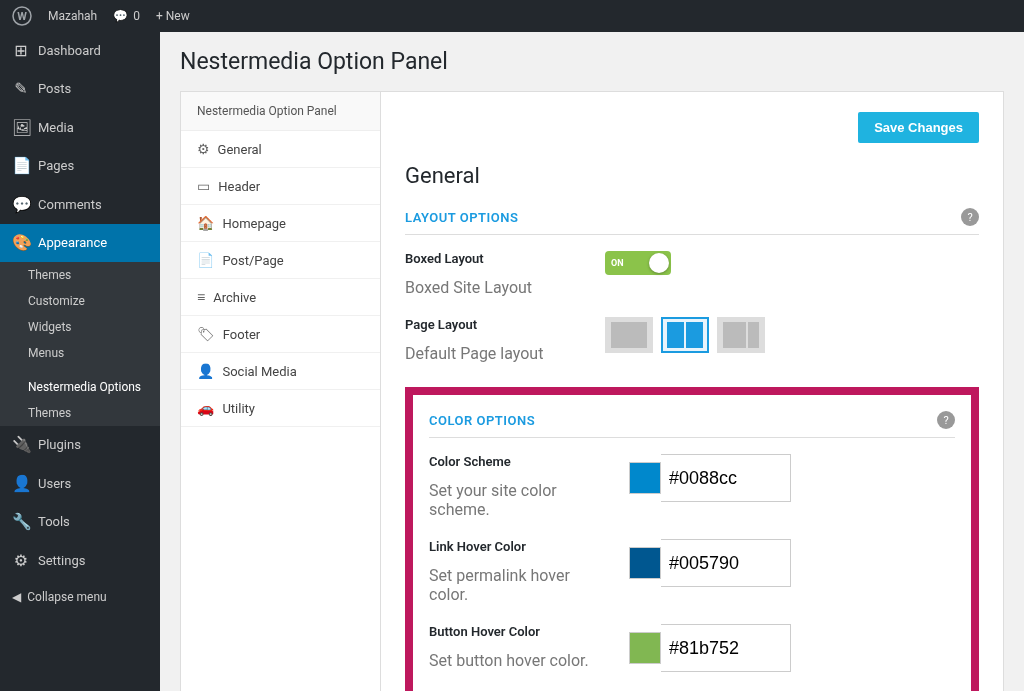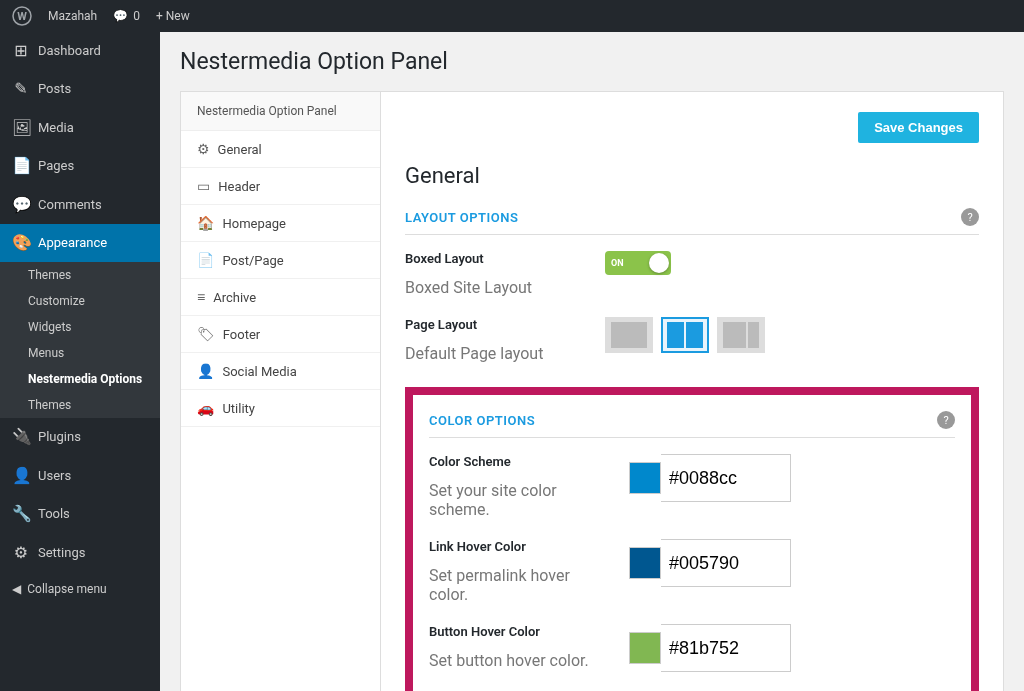--- a/index.html
+++ b/index.html
@@ -54,21 +54,21 @@
     .sidebar-nav-item .icon { font-size: 16px; width: 18px; text-align: center; flex-shrink: 0; }
 
     .sidebar-submenu { background: #32373c; }
     .sidebar-submenu-item {
       display: block;
       padding: 6px 12px 6px 28px;
       font-size: 12px;
       color: #ccc;
       cursor: pointer;
     }
-    .sidebar-submenu-item.active { color: #fff; font-weight: 700; }
+    .sidebar-submenu-item.active { color: #fff; font-weight: 400; margin-top: 8px; }
 
     .sidebar-collapse {
       padding: 10px 12px;
       font-size: 12px;
       color: #ccc;
       cursor: pointer;
       display: flex;
       align-items: center;
       gap: 6px;
     }

